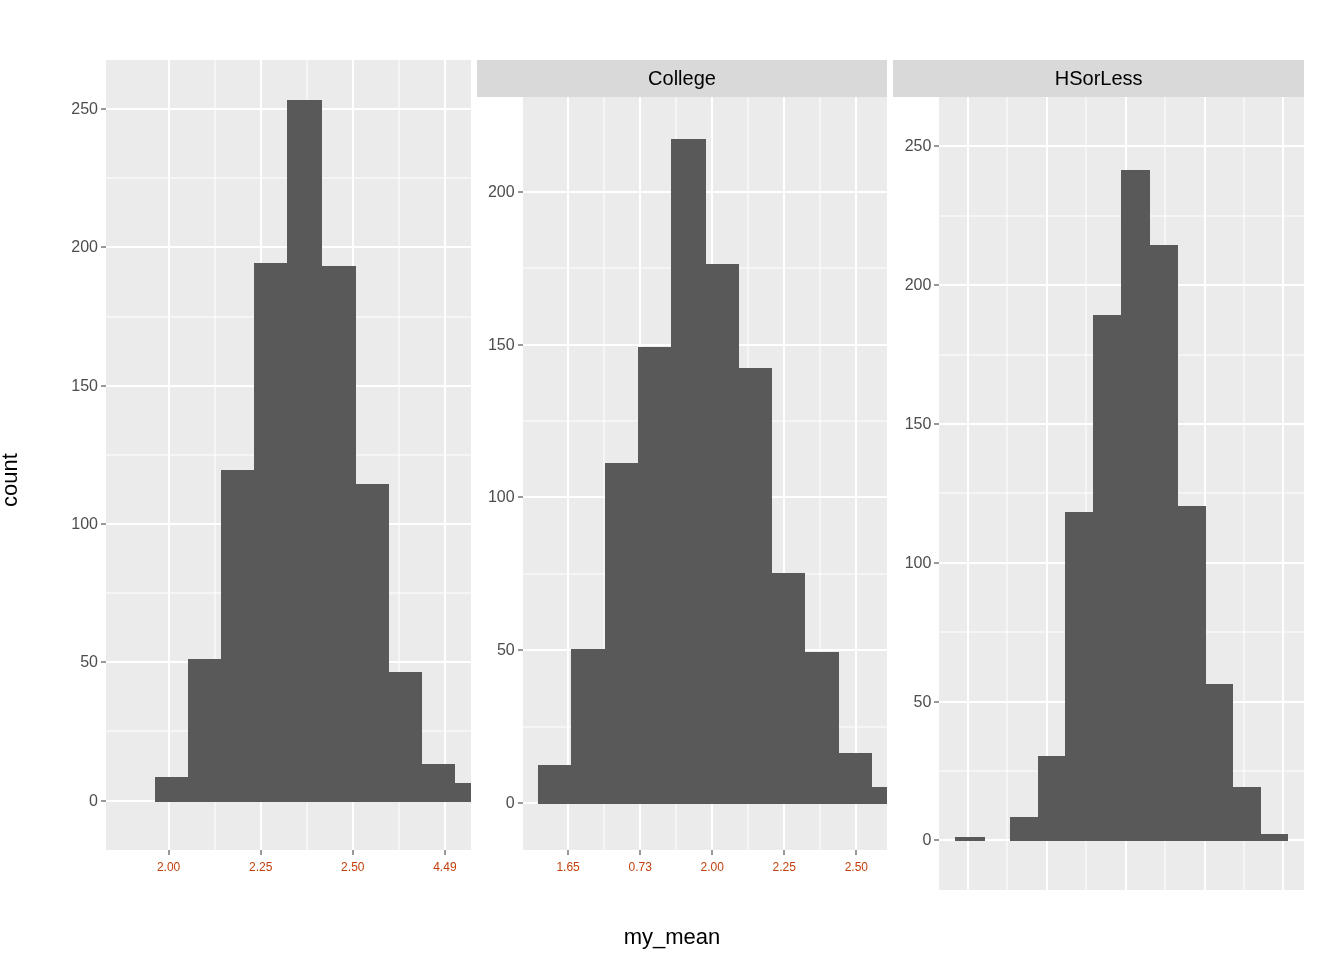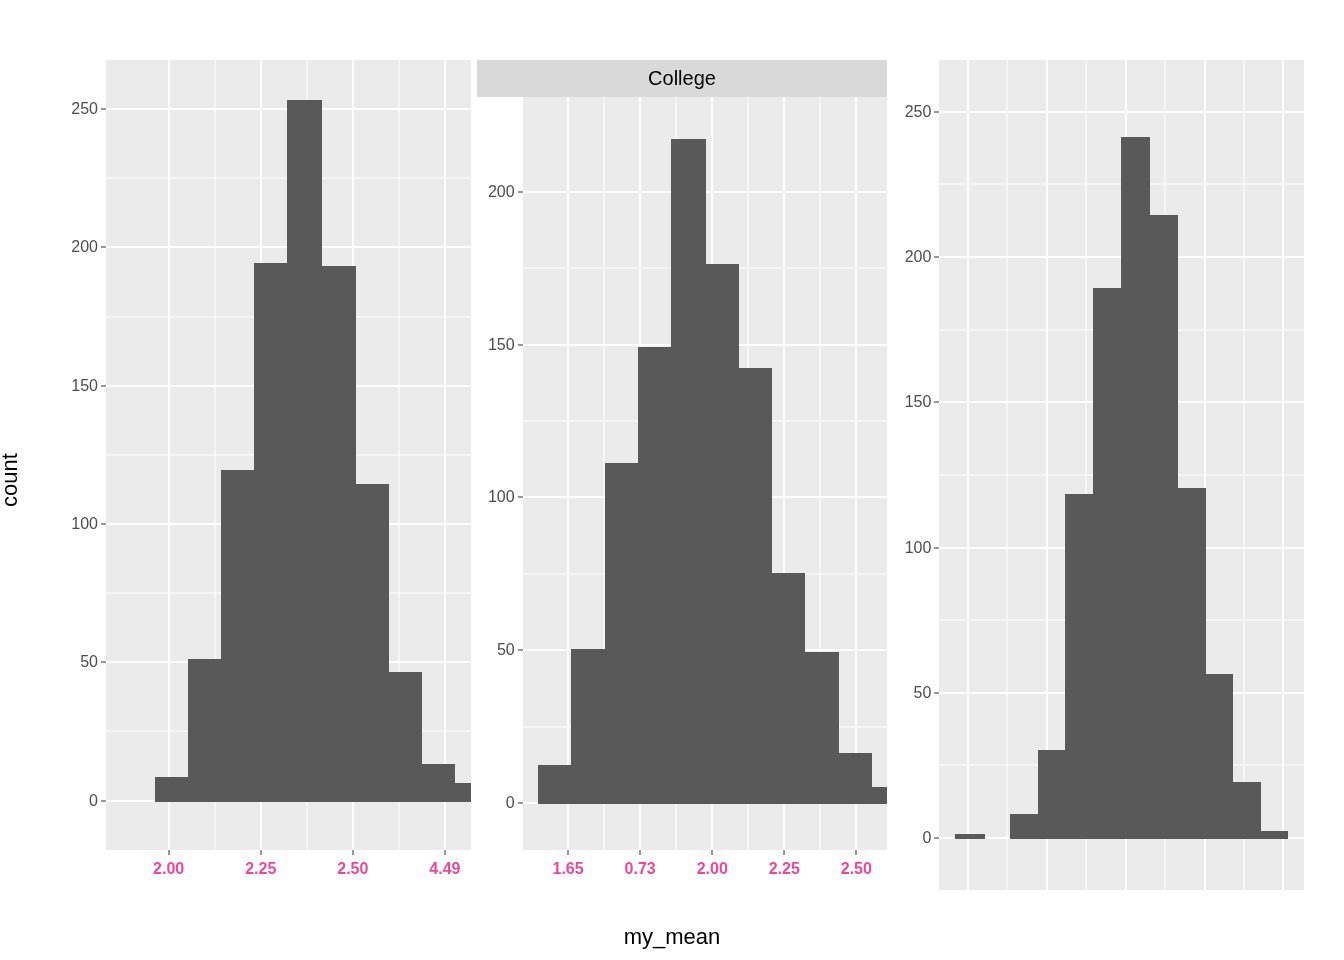--- a/index.html
+++ b/index.html
@@ -99,23 +99,22 @@
   .grid-v.minor { width: 1px; transform: translateX(-0.5px); }
   .bar {
     position: absolute;
     bottom: 0;
     background: #595959;
     outline: 0.5px solid #595959;
   }
   .xaxis {
     height: 40px;
     position: relative;
-    font-size: 16px;
-    color: #ec4899;
-    font-weight: bold;
+    font-size: 12px;
+    color: #c2410c;
   }
   .xtick-label {
     position: absolute;
     top: 10px;
     transform: translateX(-50%);
     white-space: nowrap;
   }
   .xtick-mark {
     position: absolute;
     top: 0;
@@ -249,20 +248,21 @@
             <div class="xtick-mark" style="left: 51.9763%;"></div>
             <div class="xtick-label" style="left: 51.9763%;">2.00</div>
             <div class="xtick-mark" style="left: 71.7391%;"></div>
             <div class="xtick-label" style="left: 71.7391%;">2.25</div>
             <div class="xtick-mark" style="left: 91.502%;"></div>
             <div class="xtick-label" style="left: 91.502%;">2.50</div>
           </div>
         </div>
       </div>
       <div class="facet">
+        <div class="strip">HSorLess</div>
         <div class="panel-row">
           <div class="yaxis">
             <div class="ytick-label" style="top: 93.75%;">0</div>
             <div class="ytick-mark" style="top: 93.75%;"></div>
             <div class="ytick-label" style="top: 76.243%;">50</div>
             <div class="ytick-mark" style="top: 76.243%;"></div>
             <div class="ytick-label" style="top: 58.736%;">100</div>
             <div class="ytick-mark" style="top: 58.736%;"></div>
             <div class="ytick-label" style="top: 41.229%;">150</div>
             <div class="ytick-mark" style="top: 41.229%;"></div>

